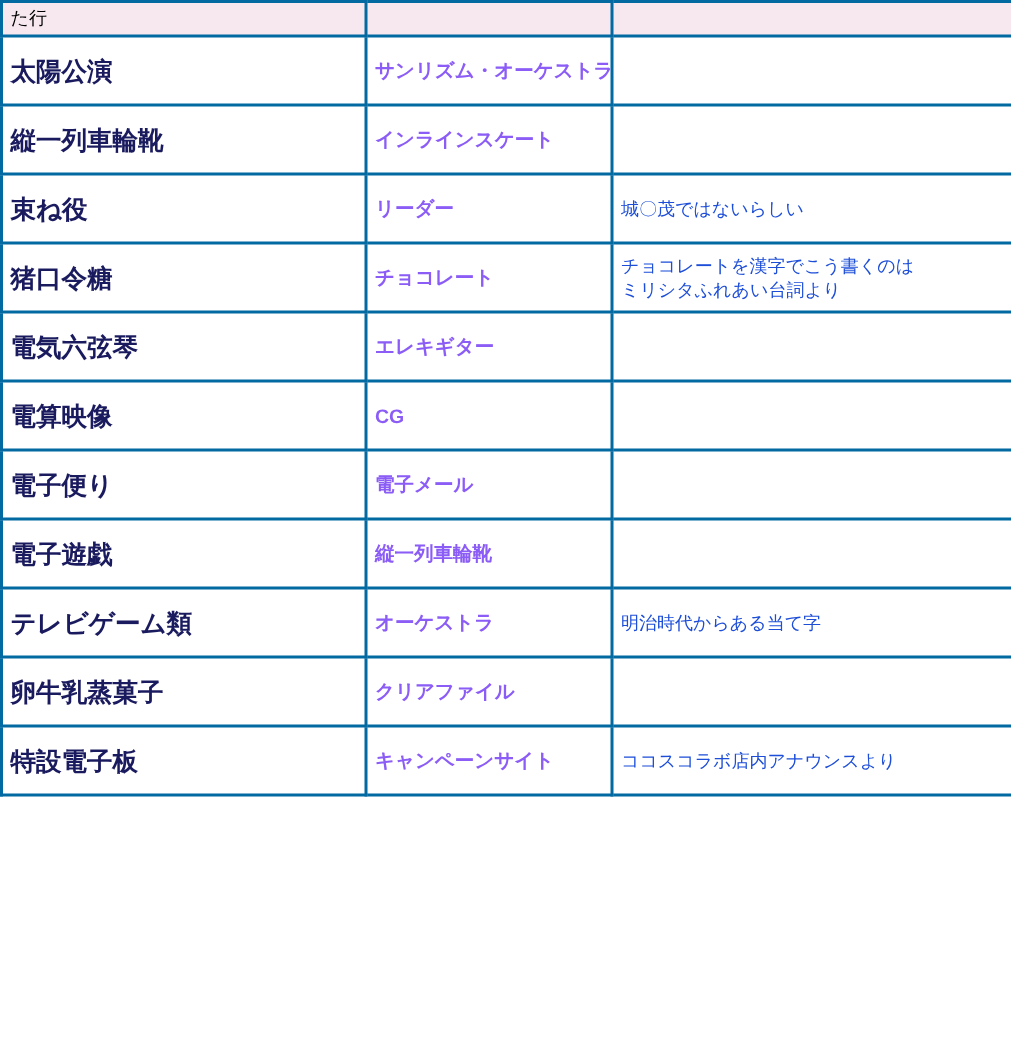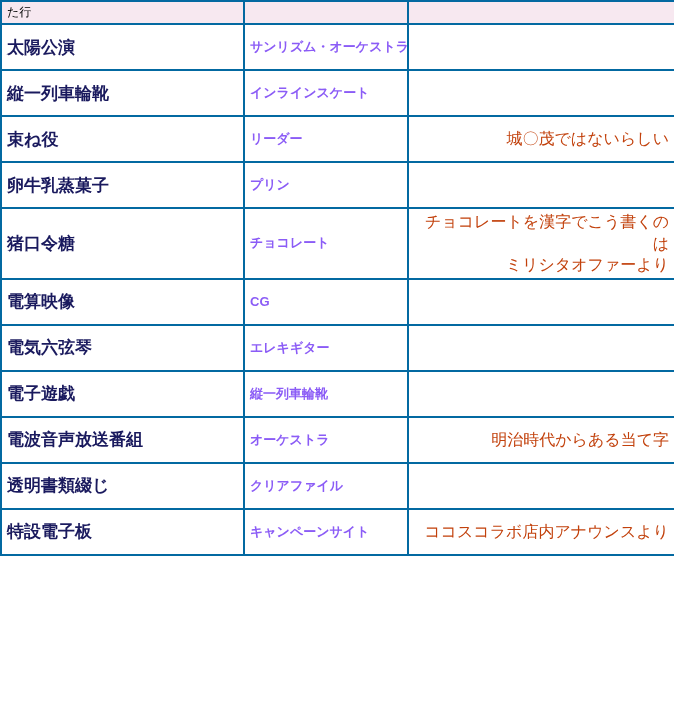--- a/index.html
+++ b/index.html
@@ -50,24 +50,23 @@
     letter-spacing: 0px;
     white-space: nowrap;
   }
   td.reading {
     font-size: 13px;
     font-weight: bold;
     color: #8b5cf6;
     white-space: nowrap;
   }
   td.note {
-    font-size: 16px;
-    color: #c2410c;
+    font-size: 12px;
+    color: #1d4ed8;
     line-height: 1.35;
-    text-align: right;
   }
   td.note span.line { display: block; }
 </style>
 </head>
 <body>
 
 <table class="sheet">
   <colgroup>
     <col class="c1">
       <col class="c2">
@@ -88,54 +87,54 @@
         <td class="term">縦一列車輪靴</td>
         <td class="reading">インラインスケート</td>
         <td class="note"></td>
       </tr>
       <tr class="data-row">
         <td class="term">束ね役</td>
         <td class="reading">リーダー</td>
         <td class="note">城〇茂ではないらしい</td>
       </tr>
       <tr class="data-row">
-        <td class="term">卵牛乳蒸菓子</td>
-        <td class="reading">プリン</td>
-        <td class="note"></td>
-      </tr>
-      <tr class="data-row">
         <td class="term">猪口令糖</td>
         <td class="reading">チョコレート</td>
         <td class="note">
           <span class="line">チョコレートを漢字でこう書くのは</span>
-          <span class="line">ミリシタオファーより</span>
+          <span class="line">ミリシタふれあい台詞より</span>
         </td>
+      </tr>
+      <tr class="data-row">
+        <td class="term">電気六弦琴</td>
+        <td class="reading">エレキギター</td>
+        <td class="note"></td>
       </tr>
       <tr class="data-row">
         <td class="term">電算映像</td>
         <td class="reading">CG</td>
         <td class="note"></td>
       </tr>
       <tr class="data-row">
-        <td class="term">電気六弦琴</td>
-        <td class="reading">エレキギター</td>
+        <td class="term">電子便り</td>
+        <td class="reading">電子メール</td>
         <td class="note"></td>
       </tr>
       <tr class="data-row">
         <td class="term">電子遊戯</td>
         <td class="reading">縦一列車輪靴</td>
         <td class="note"></td>
       </tr>
       <tr class="data-row">
-        <td class="term">電波音声放送番組</td>
+        <td class="term">テレビゲーム類</td>
         <td class="reading">オーケストラ</td>
         <td class="note">明治時代からある当て字</td>
       </tr>
       <tr class="data-row">
-        <td class="term">透明書類綴じ</td>
+        <td class="term">卵牛乳蒸菓子</td>
         <td class="reading">クリアファイル</td>
         <td class="note"></td>
       </tr>
       <tr class="data-row">
         <td class="term">特設電子板</td>
         <td class="reading">キャンペーンサイト</td>
         <td class="note">ココスコラボ店内アナウンスより</td>
       </tr>
     </tbody>
 </table>

